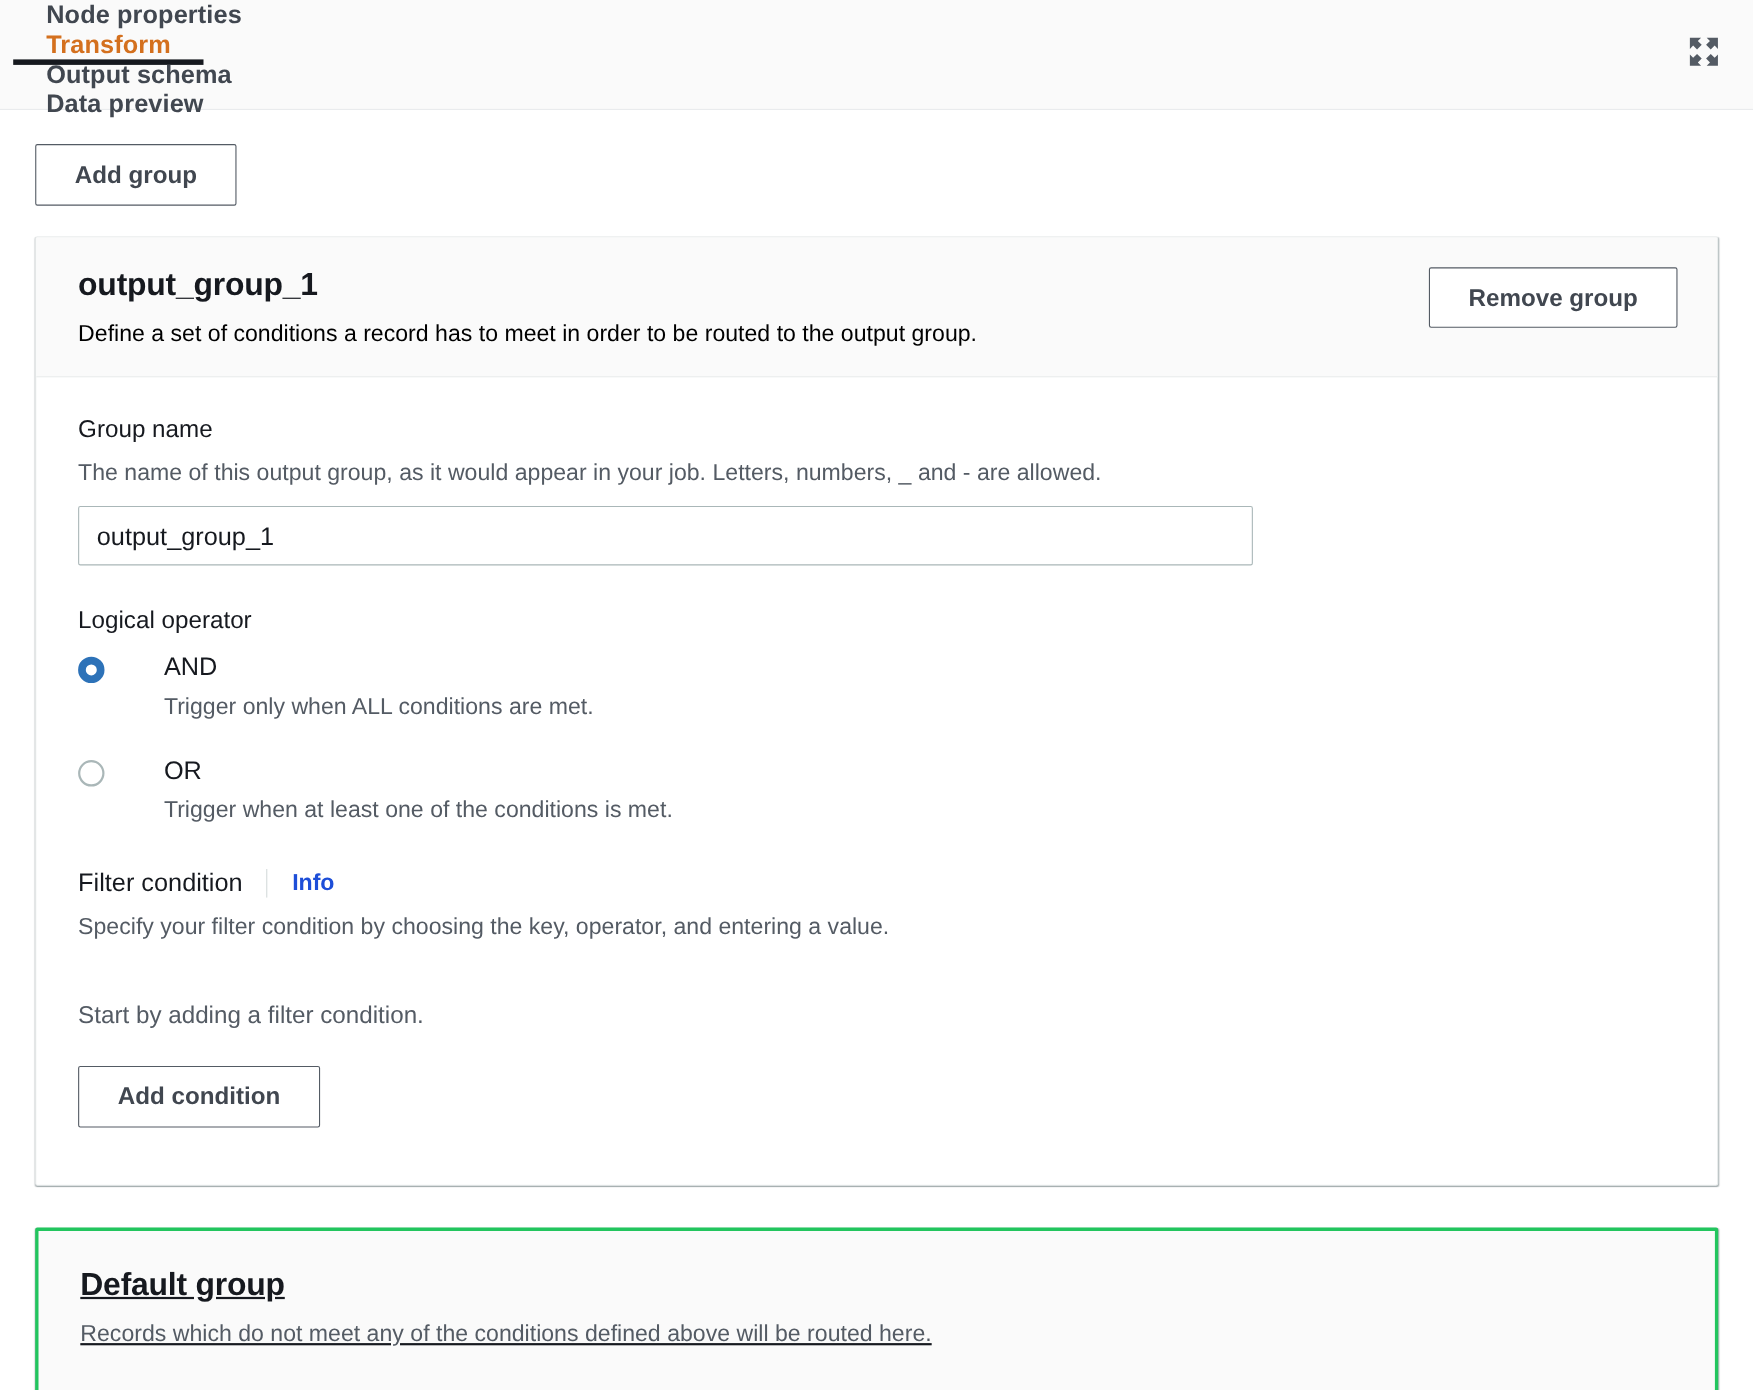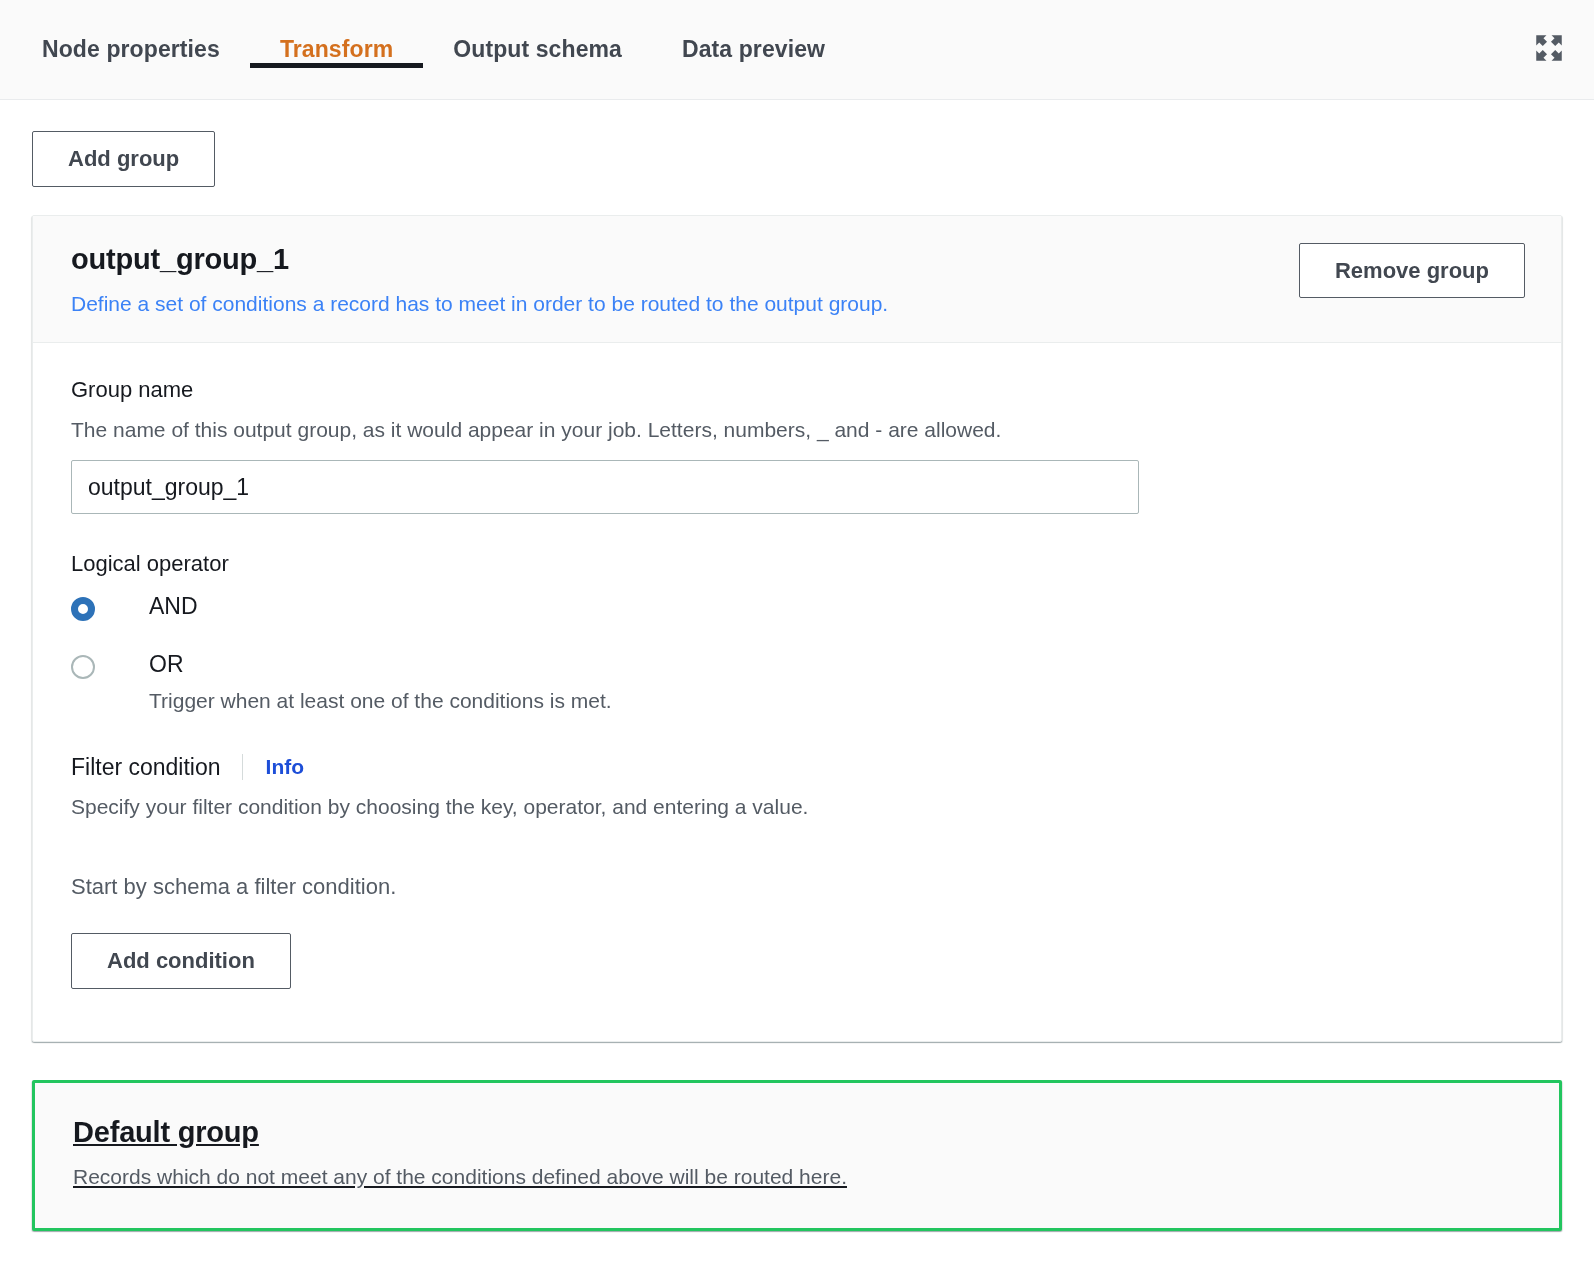--- a/index.html
+++ b/index.html
@@ -22,22 +22,23 @@
   .tabbar {
     height: 100px;
     background: #fafafa;
     border-bottom: 1px solid #e9ebed;
     display: flex;
     align-items: stretch;
     position: relative;
   }
   .tabs {
     display: flex;
-    align-items: center;
+    align-items: flex-start;
     padding-left: 12px;
+    flex-direction: column;
   }
   .tab {
     position: relative;
     display: flex;
     align-items: center;
     padding: 0 30px;
     font-size: 23px;
     font-weight: bold;
     color: #414750;
     cursor: pointer;
@@ -112,21 +113,21 @@
   .card-title {
     font-size: 29px;
     font-weight: bold;
     color: #16191f;
     letter-spacing: -.2px;
     margin: 0;
     line-height: 1.15;
   }
   .card-subtitle {
     font-size: 21px;
-    color: #3b82f6;
+    color: #000000;
     margin-top: 14px;
     line-height: 1.3;
   }
   .card-body {
     padding: 33px 21px 52px 38px;
   }
 
   .field-label {
     font-size: 22px;
     color: #16191f;
@@ -297,41 +298,42 @@
         <div class="field-label">Group name</div>
         <div class="field-desc">The name of this output group, as it would appear in your job. Letters, numbers, _ and - are allowed.</div>
         <input class="text-input" type="text" value="output_group_1" style="">
 
         <div class="section-label">Logical operator</div>
 
         <div class="radio-row">
           <span class="radio checked"></span>
           <span class="radio-text">
             <span class="radio-label">AND</span>
+            <div class="radio-desc">Trigger only when ALL conditions are met.</div>
           </span>
         </div>
 
         <div class="radio-group-spacer"></div>
 
         <div class="radio-row">
           <span class="radio"></span>
           <span class="radio-text">
             <span class="radio-label">OR</span>
             <div class="radio-desc">Trigger when at least one of the conditions is met.</div>
           </span>
         </div>
 
         <div class="label-with-info">
           <span class="field-label">Filter condition</span>
           <span class="info-divider"></span>
           <a class="info-link">Info</a>
         </div>
         <div class="field-desc">Specify your filter condition by choosing the key, operator, and entering a value.</div>
 
-        <div class="empty-hint">Start by schema a filter condition.</div>
+        <div class="empty-hint">Start by adding a filter condition.</div>
 
         <div class="add-condition-wrap">
           <button class="btn">Add condition</button>
         </div>
 
       </div>
     </div>
 
     <div class="default-card">
       <h2 class="default-title">Default group</h2>

